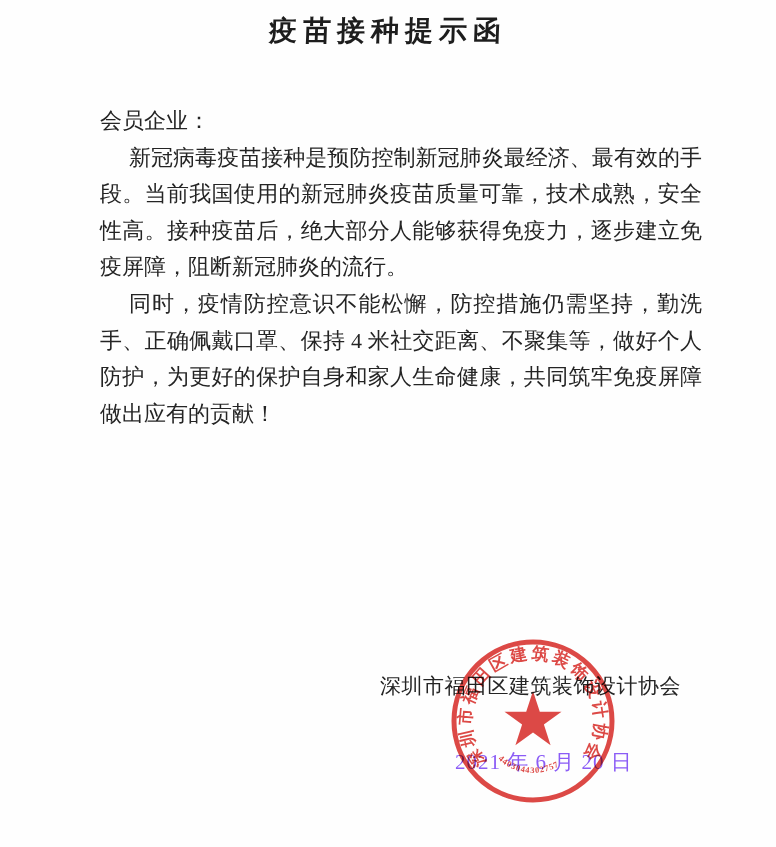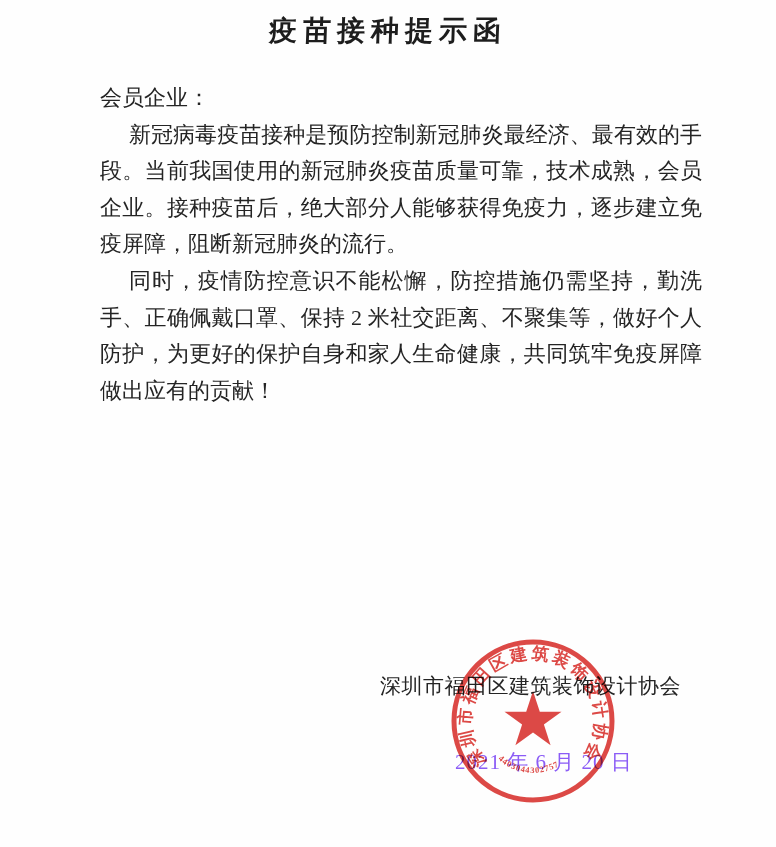--- a/index.html
+++ b/index.html
@@ -24,21 +24,21 @@
     margin: 0;
     text-align: center;
     font-size: 28px;
     font-weight: bold;
     letter-spacing: 6px;
     color: #1d1d1d;
     transform: skewX(-2deg);
   }
   .letter-body {
     position: absolute;
-    top: 80px;
+    top: 103px;
     left: 100px;
     width: 602px;
     font-size: 22px;
     line-height: 36.6px;
     text-align: justify;
     color: #242424;
   }
   .salutation {
     margin: 0;
   }
@@ -87,22 +87,22 @@
 </style>
 </head>
 <body>
 
 <div class="page" style="color: rgb(36, 36, 36);">
 
   <h1 class="title">疫苗接种提示函</h1>
 
   <div class="letter-body">
     <p class="salutation">会员企业：</p>
-    <p class="para">新冠病毒疫苗接种是预防控制新冠肺炎最经济、最有效的手段。当前我国使用的新冠肺炎疫苗质量可靠，技术成熟，会员企业。接种疫苗后，绝大部分人能够获得免疫力，逐步建立免疫屏障，阻断新冠肺炎的流行。</p>
-    <p class="para">同时，疫情防控意识不能松懈，防控措施仍需坚持，勤洗手、正确佩戴口罩、保持 2 米社交距离、不聚集等，做好个人防护，为更好的保护自身和家人生命健康，共同筑牢免疫屏障做出应有的贡献！</p>
+    <p class="para">新冠病毒疫苗接种是预防控制新冠肺炎最经济、最有效的手段。当前我国使用的新冠肺炎疫苗质量可靠，技术成熟，安全性高。接种疫苗后，绝大部分人能够获得免疫力，逐步建立免疫屏障，阻断新冠肺炎的流行。</p>
+    <p class="para">同时，疫情防控意识不能松懈，防控措施仍需坚持，勤洗手、正确佩戴口罩、保持 4 米社交距离、不聚集等，做好个人防护，为更好的保护自身和家人生命健康，共同筑牢免疫屏障做出应有的贡献！</p>
   </div>
 
   <div class="signature">深圳市福田区建筑装饰设计协会</div>
 
   <div class="date">2021 年 6 月 20 日</div>
 
   <svg class="stamp" viewBox="0 0 170 170" xmlns="http://www.w3.org/2000/svg">
     <defs>
       <path id="seal-arc-top" d="M 41.2,128.8 A 62,62 0 1 1 128.8,128.8" fill="none"></path>
       <path id="seal-arc-bottom" d="M 40,111 A 52,52 0 0 0 130,111" fill="none"></path>

